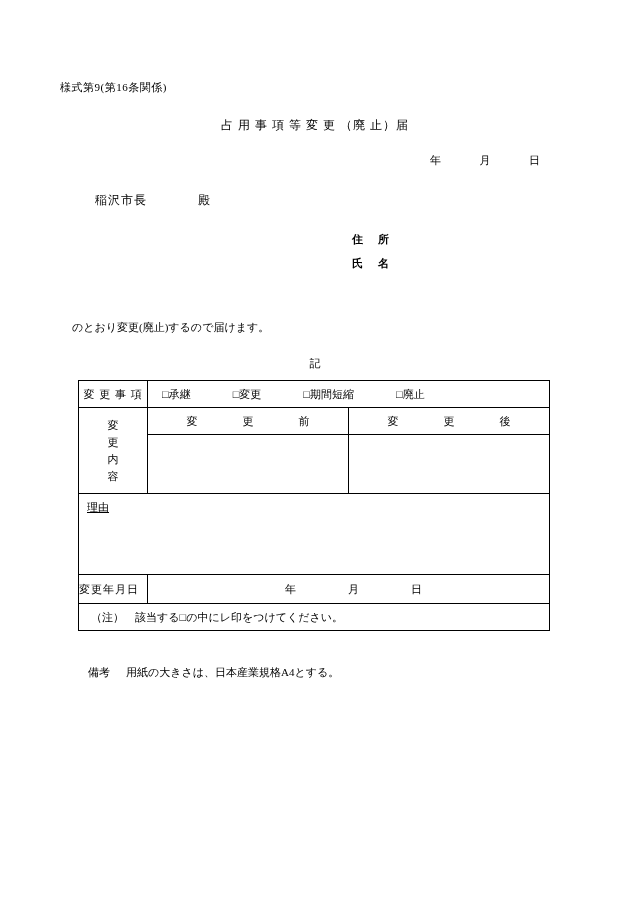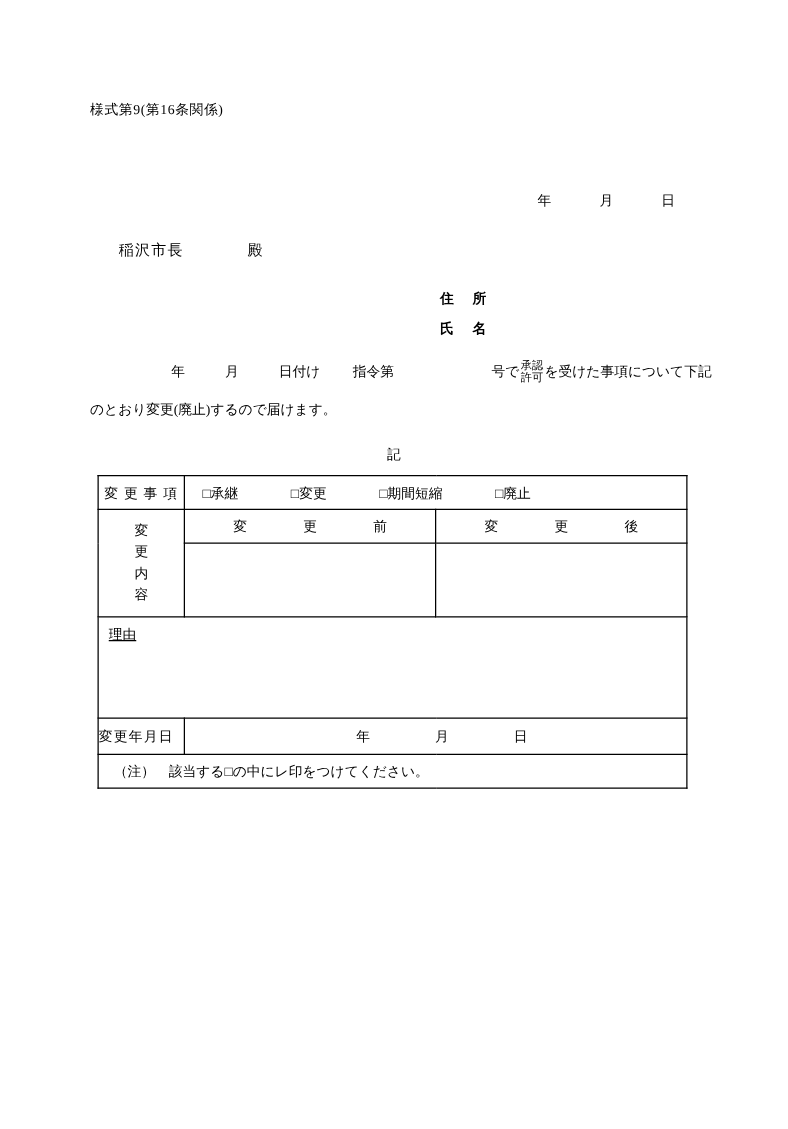--- a/index.html
+++ b/index.html
@@ -15,21 +15,21 @@
     position: relative;
     overflow: hidden;
   }
   .page {
     position: relative;
     width: 630px;
     height: 903px;
   }
   .form-number {
     position: absolute;
-    left: 72px;
+    left: 60px;
     top: 80px;
     font-size: 11px;
     letter-spacing: 0.5px;
   }
   .doc-title {
     position: absolute;
     left: 0;
     top: 117px;
     width: 630px;
     text-align: center;
@@ -183,42 +183,40 @@
   }
   .remark .gap { display: inline-block; width: 16px; }
 </style>
 </head>
 <body>
 
 <div class="page">
 
   <div class="form-number">様式第9(第16条関係)</div>
 
+  <div class="doc-title">占 用 事 項 等 変 更 （廃 止）届</div>
 
   <div class="date-line-top">
     <div class="inner">
       <span>年</span>
       <span>月</span>
       <span>日</span>
     </div>
   </div>
 
   <div class="addressee">
     <span class="name">稲沢市長</span>
     <span class="dono">殿</span>
   </div>
 
   <div class="applicant">
     <div>住　所</div>
     <div>氏　名</div>
   </div>
 
-  <div class="body-text-1">
-    <span class="sp-a"></span><span>年</span><span class="sp-b"></span><span>月</span><span class="sp-b"></span><span>日付け</span><span class="sp-c"></span><span>指令第</span><span class="sp-d"></span><span>号で</span><span class="stack"><span style="display:block">承認</span><span style="display:block">許可</span></span><span>を受けた事項について下記</span>
-  </div>
 
   <div class="body-text-2">のとおり変更(廃止)するので届けます。</div>
 
   <div class="ki">記</div>
 
   <table class="main">
     <tbody>
         <tr>
       <td class="cell-label">変 更 事 項</td>
       <td class="checks" colspan="2">
@@ -260,14 +258,17 @@
           <span>日</span>
         </div>
       </td>
     </tr>
     <tr>
       <td class="note-row" colspan="3">（注）　該当する□の中にレ印をつけてください。</td>
     </tr>
   </tbody>
     </table>
 
+  <div class="remark">
+    <span>備考</span><span class="gap"></span><span>用紙の大きさは、日本産業規格A4とする。</span>
+  </div>
 
 </div>
 
 </body></html>

